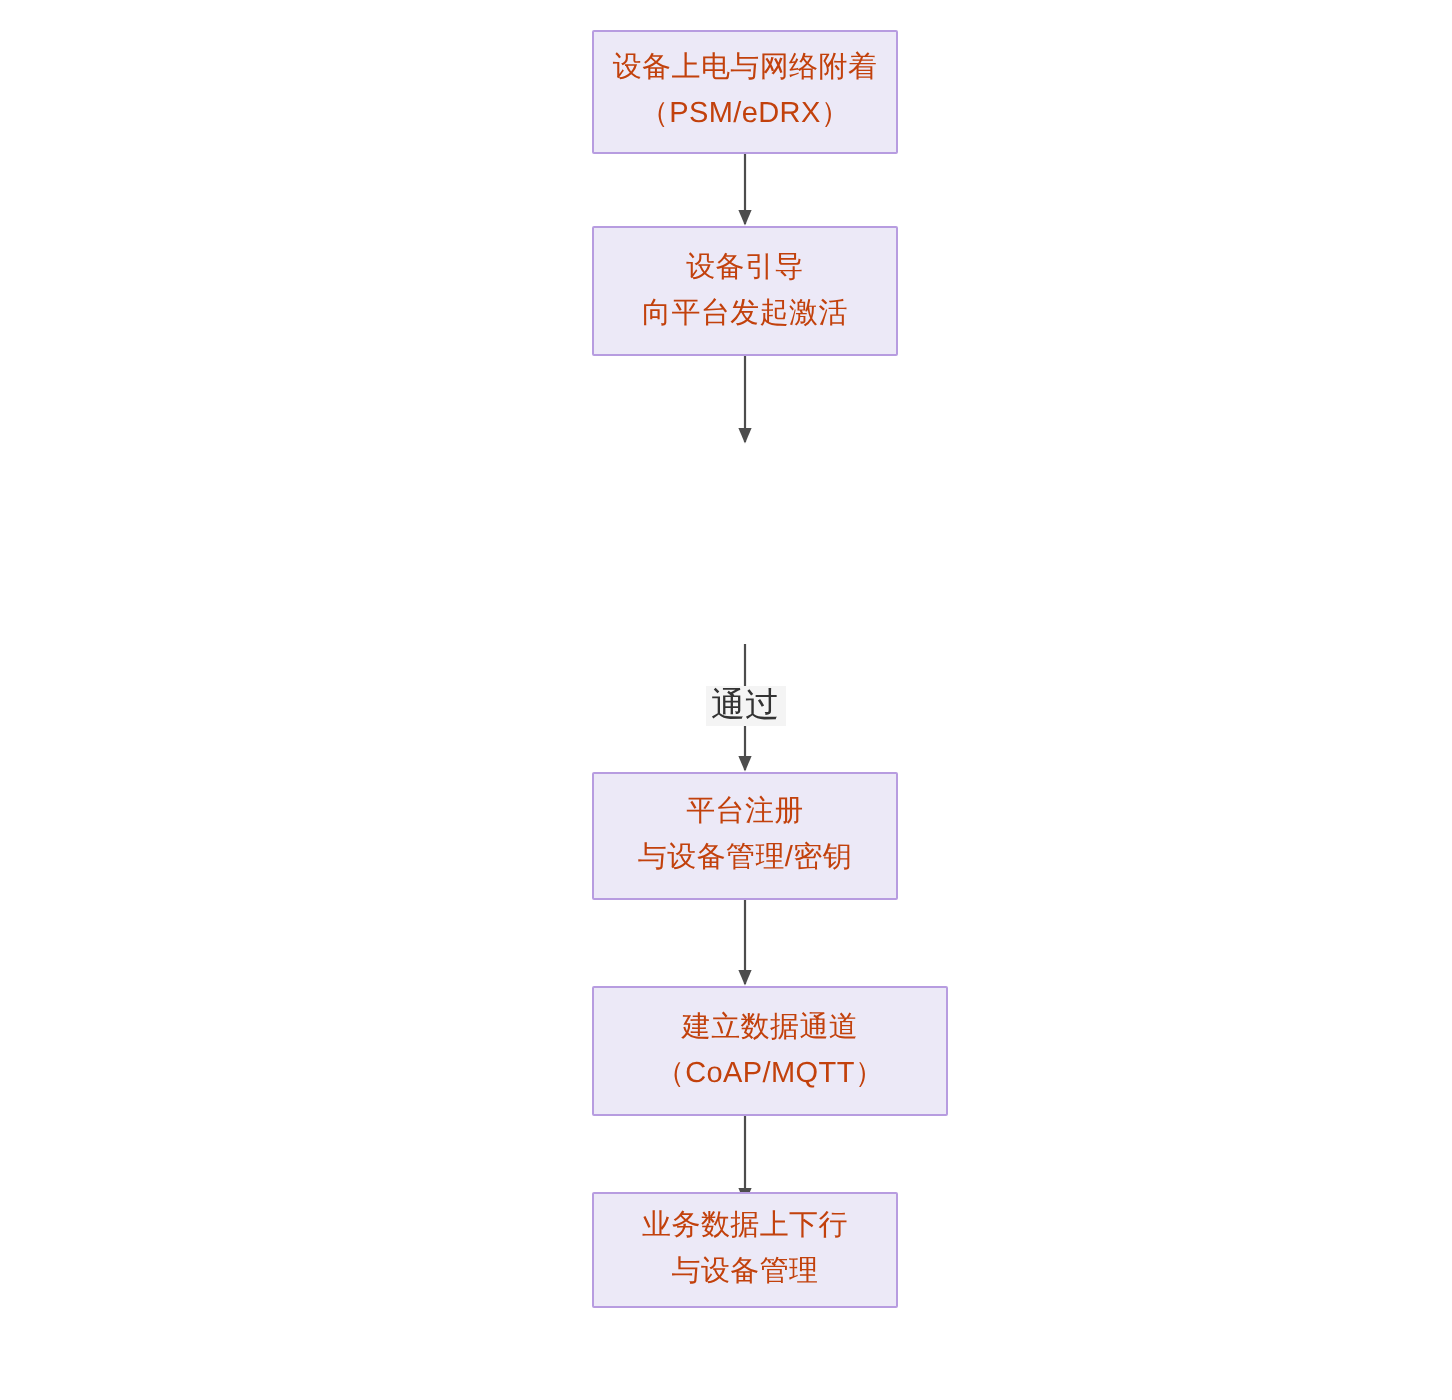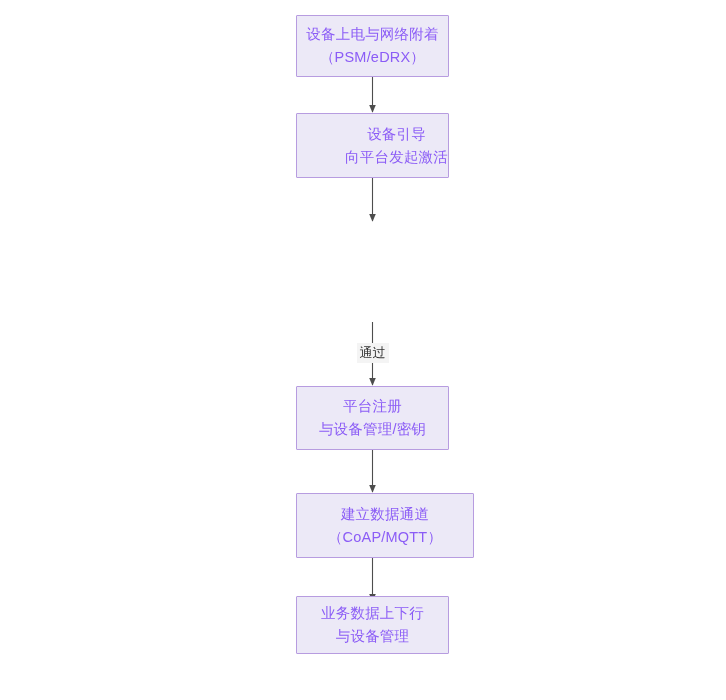--- a/index.html
+++ b/index.html
@@ -47,21 +47,21 @@
   .node-process {
     background: #ece9f7;
     border: 1px solid #b79ce0;
     border-radius: 1px;
   }
 
   .node-label {
     text-align: center;
     font-size: 14.5px;
     line-height: 23px;
-    color: #8b5cf6;
+    color: #c2410c;
     white-space: pre-line;
     letter-spacing: 0.2px;
   }
 
   
   .node-decision {
     width: 100px;
     height: 100px;
     background: transparent;
     border: none;
@@ -77,21 +77,21 @@
     position: relative;
     z-index: 1;
   }
 
   
   .edge-label {
     position: absolute;
     z-index: 3;
     background: #f4f4f4;
     color: #333333;
-    font-size: 13px;
+    font-size: 17px;
     line-height: 18px;
     padding: 1px 3px;
     white-space: nowrap;
     transform: translate(-50%, -50%);
   }
 </style>
 </head>
 <body>
 
 <div id="flow-canvas">
@@ -110,21 +110,21 @@
       <line x1="372.5" y1="450" x2="372.5" y2="492"></line>
       <line x1="372.5" y1="558" x2="372.5" y2="601"></line>
     </g>
   </svg>
 
   <div class="node node-process" style="left:296px; top:15px; width:153px; height:62px;">
     <div class="node-label">设备上电与网络附着
 （PSM/eDRX）</div>
   </div>
 
-  <div class="node node-process" style="left:296px; top:113px; width:153px; height:65px;justify-content:flex-end;">
+  <div class="node node-process" style="left:296px; top:113px; width:153px; height:65px;">
     <div class="node-label">设备引导
 向平台发起激活</div>
   </div>
 
 
   <div class="edge-label" style="left:372.5px; top:353px;">通过</div>
 
   <div class="node node-process" style="left:296px; top:386px; width:153px; height:64px;">
     <div class="node-label">平台注册
 与设备管理/密钥</div>

